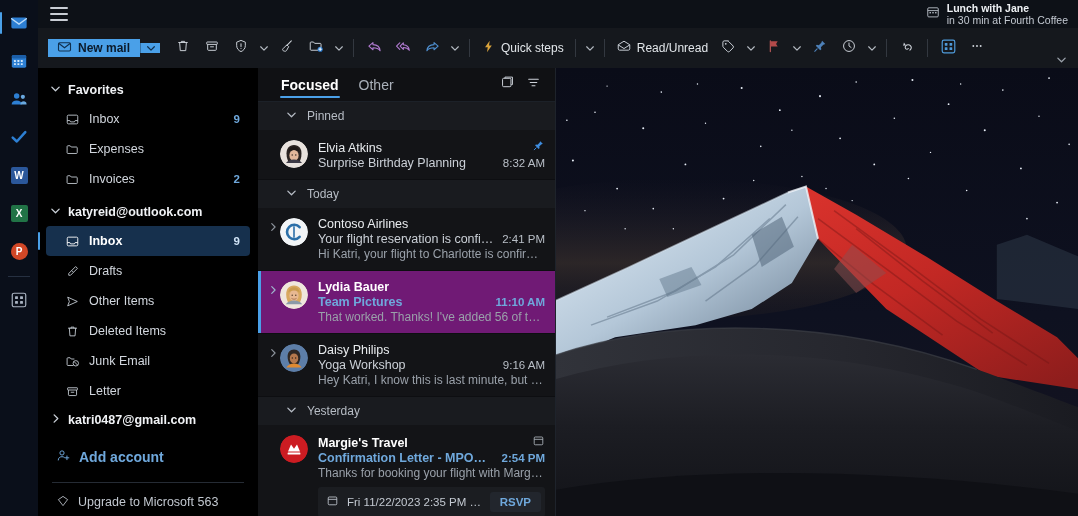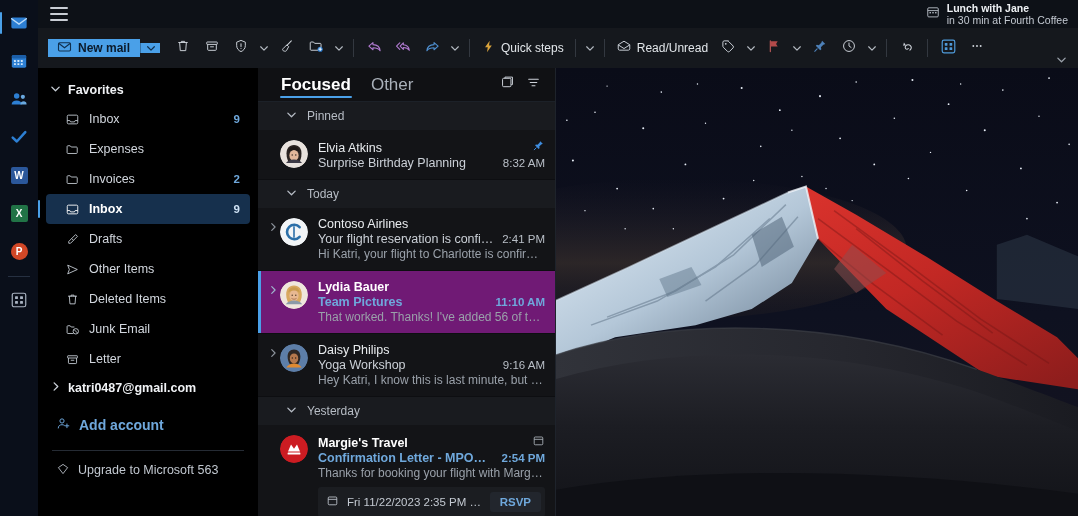--- a/index.html
+++ b/index.html
@@ -156,21 +156,21 @@
     border-right: 1px solid #1e232b;
     overflow:hidden;
   }
   .list-head {
     height: 34px; flex:0 0 34px;
     display:flex; align-items:center;
     padding: 0 10px 0 14px; gap: 2px;
     border-bottom: 1px solid #1c2128;
   }
   .pivot {
-    font-size:17px; color:#aab1ba; padding: 0 9px; height:34px;
+    font-size:14px; color:#aab1ba; padding: 0 9px; height:34px;
     display:flex; align-items:center; position:relative; cursor:pointer;
   }
   .pivot.active { color:#ffffff; font-weight:bold; }
   .pivot.active::after {
     content:""; position:absolute; left:8px; right:8px; bottom:4px;
     height:2px; background:#4aa0e8; border-radius:1px;
   }
   .list-head-sp { flex:1; }
   .lh-ic { width:24px; height:24px; display:flex; align-items:center;
            justify-content:center; cursor:pointer; border-radius:3px; color:#cdd2d9; }
@@ -609,20 +609,28 @@
         <div class="frow">
           <span class="fic">
             <svg width="15" height="15" viewBox="0 0 20 20">
                 <path d="M2.8 6c0-.6.5-1 1-1h3.1l1.4 1.7h7c.6 0 1 .5 1 1v6.6c0 .6-.4 1-1 1h-11.5c-.5 0-1-.4-1-1z" stroke="#c3c9d1" stroke-width="1.2" fill="none" stroke-linejoin="round"></path>
               </svg>
           </span>
           <span class="flabel">Invoices</span>
           <span class="fcount">2</span>
         </div>
 
+        <div class="fgroup-head" style="margin-top:4px">
+          <span>
+            <svg width="11" height="11" viewBox="0 0 12 12">
+                <path d="M2 4.5 6 8.5 10 4.5" stroke="#cbd1d9" stroke-width="1.4" fill="none" stroke-linecap="round" stroke-linejoin="round"></path>
+              </svg>
+          </span>
+          <span>katyreid@outlook.com</span>
+        </div>
 
         <div class="frow selected">
           <span class="fic">
             <svg width="15" height="15" viewBox="0 0 20 20">
                 <rect x="3" y="4.2" width="14" height="11.6" rx="1.6" stroke="#ffffff" stroke-width="1.2" fill="none"></rect>
                 <path d="M3 11.4h3.4l1 1.8h5.2l1-1.8H17" stroke="#ffffff" stroke-width="1.2" fill="none" stroke-linejoin="round"></path>
               </svg>
           </span>
           <span class="flabel">Inbox</span>
           <span class="fcount">9</span>

